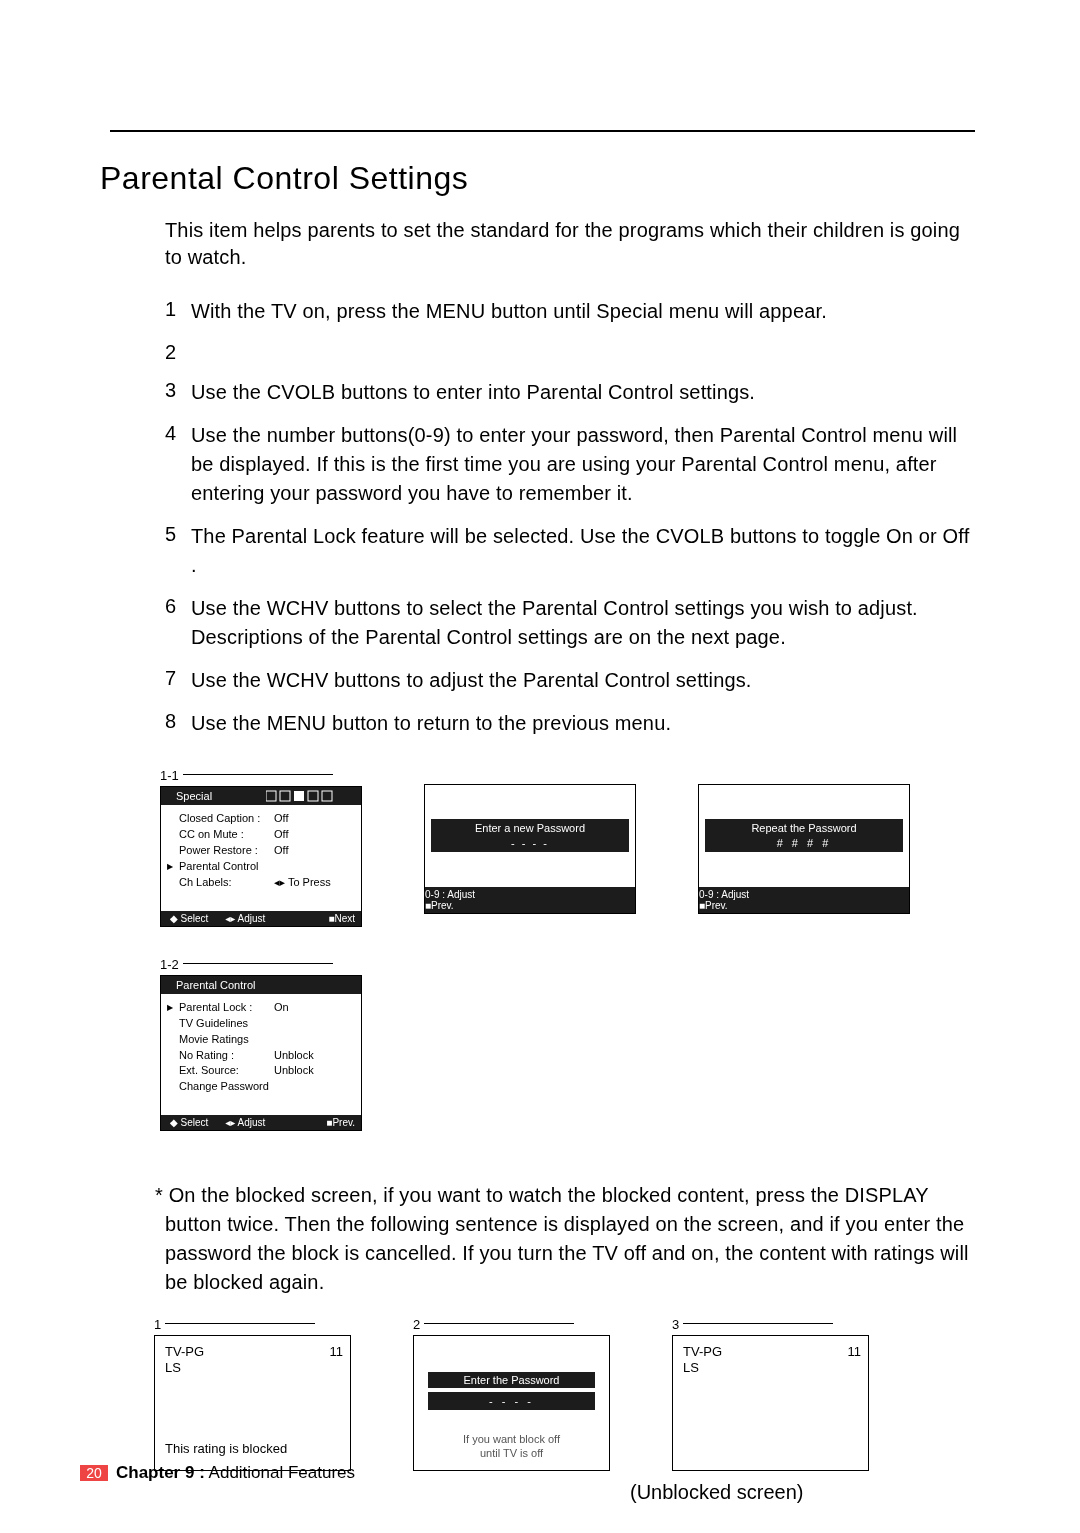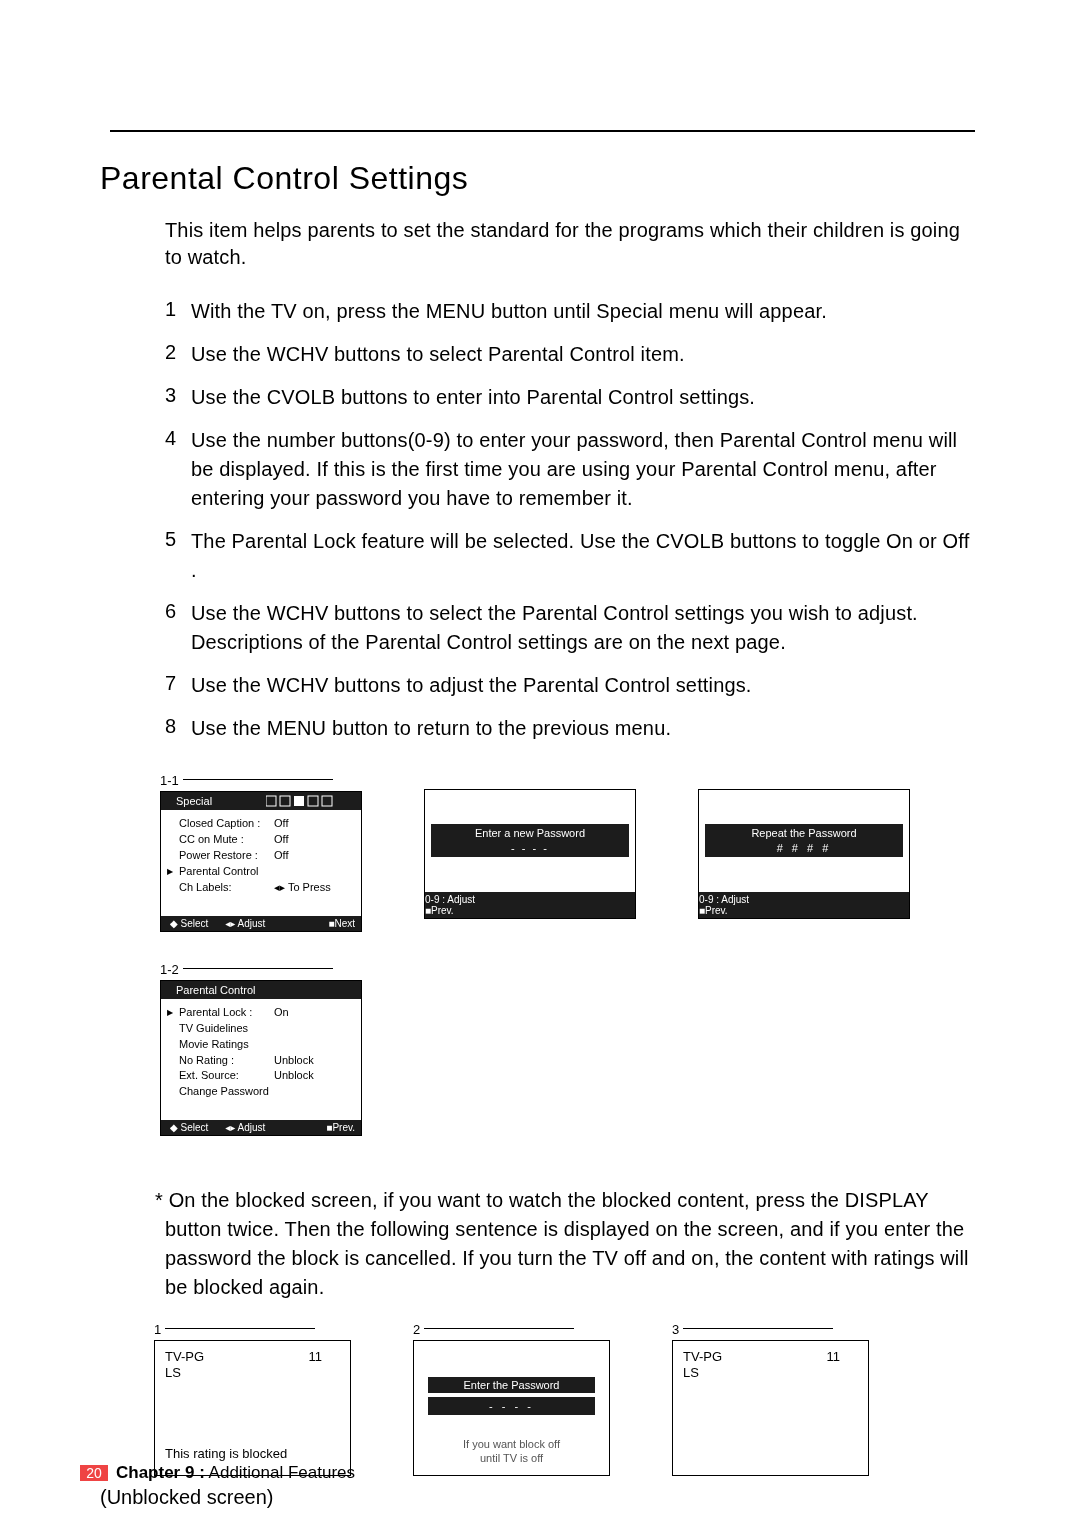--- a/index.html
+++ b/index.html
@@ -200,21 +200,21 @@
   }
 
   .tv-box {
     width: 195px;
     height: 134px;
     border: 1px solid #000;
     position: relative;
     font-size: 13px;
   }
   .tv-box .tl { position: absolute; left: 10px; top: 8px; line-height: 1.2; }
-  .tv-box .tr { position: absolute; right: 28px; top: 8px; }
+  .tv-box .tr { position: absolute; right: 7px; top: 8px; }
   .tv-box .bl { position: absolute; left: 10px; bottom: 14px; }
   .tv-box .band {
     position: absolute;
     left: 14px; right: 14px;
     background: #1c1c1c;
     color: #fff;
     text-align: center;
     font-size: 11px;
     padding: 2px 0;
   }
@@ -227,20 +227,21 @@
     text-align: center;
     font-size: 11px;
     line-height: 1.3;
     color: #555;
   }
 
   .caption {
     font-size: 20px;
     margin-top: 10px;
     text-align: left;
+    margin-left: 530px;
   }
 
   .footer {
     position: absolute;
     left: 80px;
     bottom: 50px;
     display: flex;
     align-items: center;
     gap: 8px;
   }
@@ -272,21 +273,20 @@
   <p class="intro">This item helps parents to set the standard for the programs which their children is going to watch.</p>
 
   <ol class="steps">
 
   <li>
         <span class="step-num">1</span>
         <span class="step-text">With the TV on, press the MENU button until  Special  menu will appear.</span>
       </li>
       <li>
         <span class="step-num">2</span>
-        <span class="step-text">Use the WCHV  buttons to select  Parental Control  item.</span>
       </li>
       <li>
         <span class="step-num">3</span>
         <span class="step-text">Use the CVOLB  buttons to enter into  Parental Control  settings.</span>
       </li>
       <li>
         <span class="step-num">4</span>
         <span class="step-text">Use the number buttons(0-9) to enter your password, then  Parental Control  menu will be displayed. If this is the first time you are using your   Parental Control  menu, after entering your password you have to remember it.</span>
       </li>
       <li>

